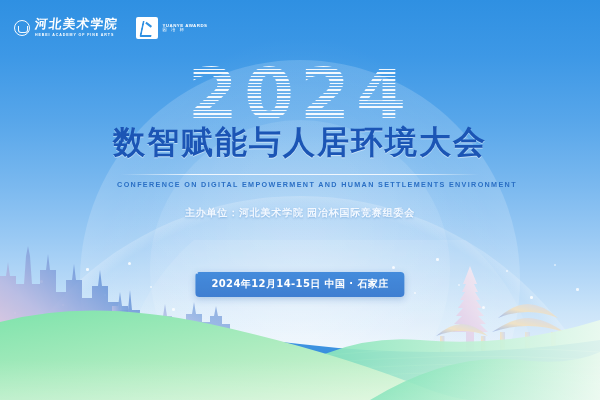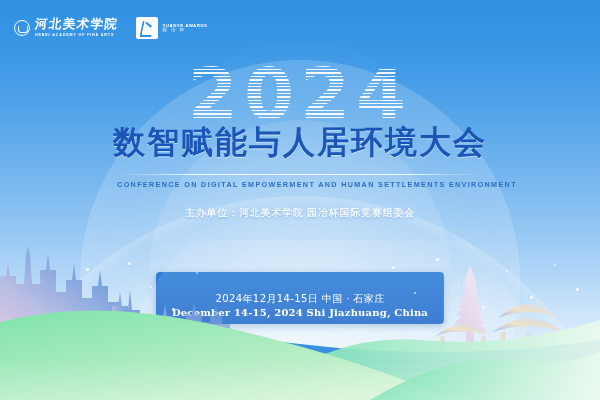--- a/index.html
+++ b/index.html
@@ -105,22 +105,22 @@
     text-shadow:0 1px 2px rgba(40,110,190,.35);
   }
 
   
   .date-badge {
     position:absolute; left:50%; top:272px; transform:translateX(-50%);
     background:linear-gradient(180deg,#2f7fd8 0%,#2a70cc 100%);
     border-radius:4px; padding:5px 16px 6px; text-align:center;
     box-shadow:0 2px 7px rgba(30,90,170,.30);
   }
-  .date-cn { font-size:10px; color:#fff; font-weight:400; letter-spacing:.4px; white-space:nowrap;
-    font-family:"DejaVu Sans","Liberation Sans",sans-serif;margin-top:15px; }
+  .date-cn { font-size:10px; color:#fff; font-weight:700; letter-spacing:.4px; white-space:nowrap;
+    font-family:"DejaVu Sans","Liberation Sans",sans-serif; }
   .date-en { font-size:10px; color:#fff; font-weight:700; letter-spacing:.2px; white-space:nowrap; margin-top:1px;
     font-family:"DejaVu Serif","Liberation Serif",serif; }
 
   
   .scene { position:absolute; left:0; bottom:0; width:600px; height:160px; }
   .scene svg { display:block; width:600px; height:160px; }
 
   .sparkles { position:absolute; left:0; top:250px; width:600px; height:90px; pointer-events:none; }
   .sp { position:absolute; background:#fff; border-radius:50%; opacity:.85; }
 </style>
@@ -161,21 +161,20 @@
   <div class="title-wrap">
     <div class="title-cn">数智赋能与人居环境大会</div>
     <div class="title-rule"></div>
     <div class="title-en">CONFERENCE ON DIGITAL EMPOWERMENT AND HUMAN SETTLEMENTS ENVIRONMENT</div>
   </div>
 
   <div class="org">主办单位：河北美术学院  园冶杯国际竞赛组委会</div>
 
   <div class="date-badge">
     <div class="date-cn">2024年12月14-15日  中国 · 石家庄</div>
-    <div class="date-en">December 14-15, 2024 Shi Jiazhuang, China</div>
   </div>
 
   <div class="sparkles">
     <i class="sp" style="left:40px;  top:30px; width:3px;height:3px;"></i>
     <i class="sp" style="left:62px;  top:54px; width:2px;height:2px;opacity:.7"></i>
     <i class="sp" style="left:86px;  top:18px; width:2.5px;height:2.5px;"></i>
     <i class="sp" style="left:104px; top:44px; width:2px;height:2px;opacity:.6"></i>
     <i class="sp" style="left:128px; top:12px; width:3px;height:3px;"></i>
     <i class="sp" style="left:150px; top:36px; width:2px;height:2px;opacity:.7"></i>
     <i class="sp" style="left:172px; top:58px; width:2.5px;height:2.5px;opacity:.8"></i>

